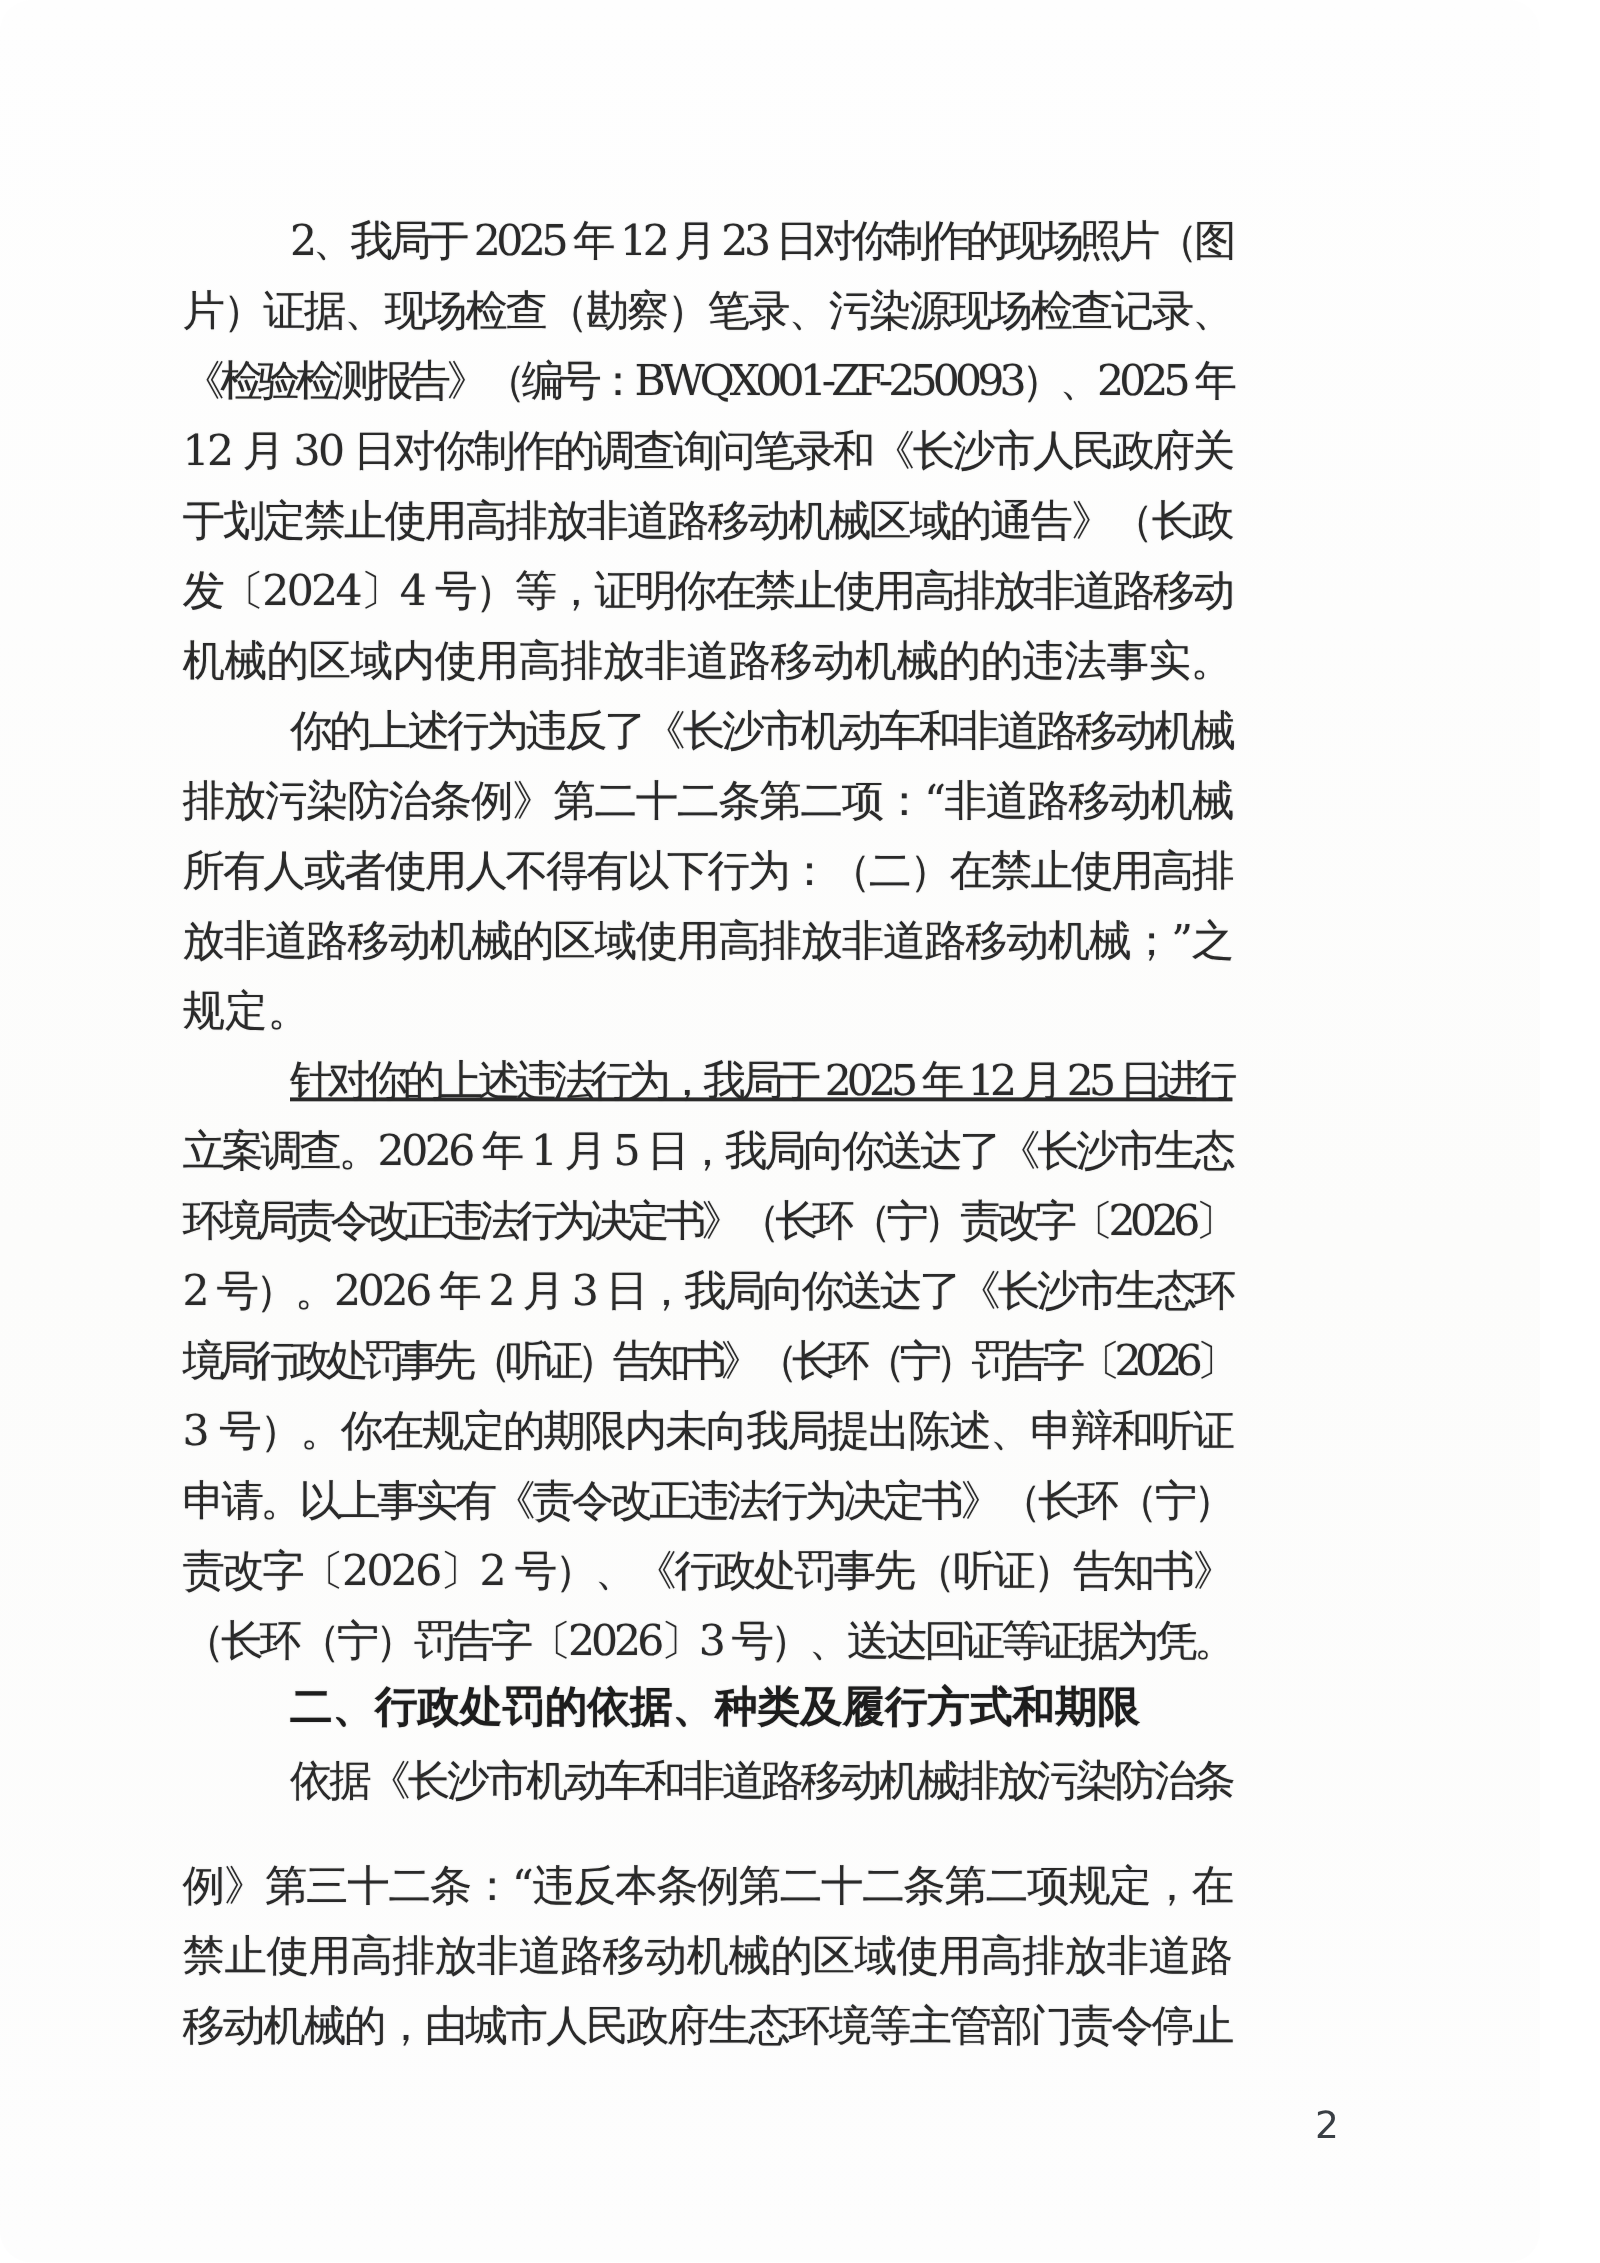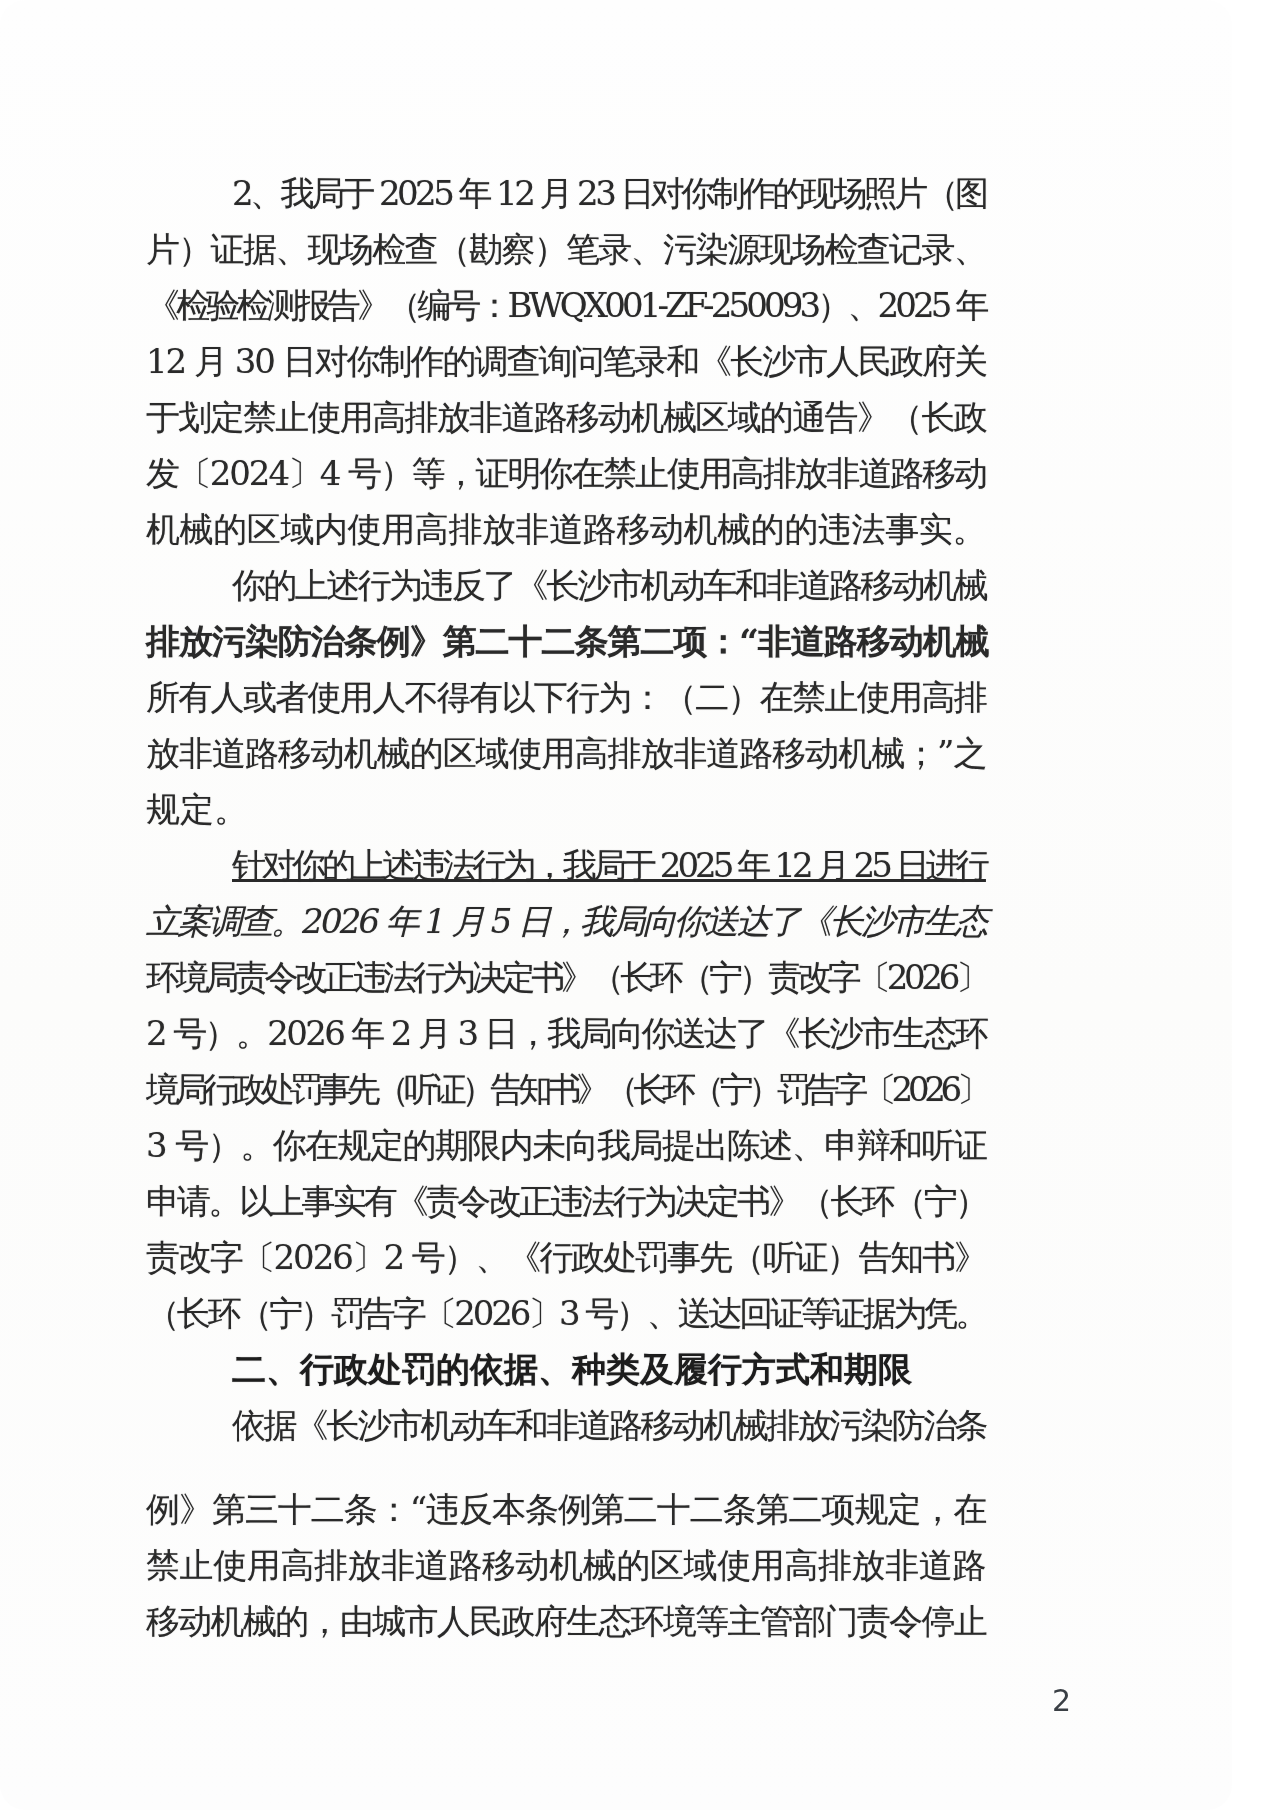--- a/index.html
+++ b/index.html
@@ -28,21 +28,21 @@
     line-height: 56px;
     font-size: 34px;
     color: #2a2a2a;
     white-space: nowrap;
     text-shadow: 0 0 1px rgba(95, 95, 95, 0.55);
   }
   .line.indent {
     padding-left: 86px;
   }
   .line.heading {
-    font-family: Liberation Sans, sans-serif;
+    font-family: Liberation Mono, monospace;
     font-weight: bold;
     color: #1d1d1d;
     text-shadow: 0 0 1px rgba(60, 60, 60, 0.6);
   }
   .page-number {
     position: absolute;
     left: 1052px;
     top: 1684px;
     font-size: 30px;
     line-height: 34px;
@@ -56,26 +56,26 @@
 <div class="page">
   <div class="content">
     <div class="line indent fill" style="letter-spacing: -3.57576px;">2、我局于 2025 年 12 月 23 日对你制作的现场照片（图</div>
     <div class="line fill" style="letter-spacing: -1.69231px;">片）证据、现场检查（勘察）笔录、污染源现场检查记录、</div>
     <div class="line fill" style="letter-spacing: -3.86486px;">《检验检测报告》（编号：BWQX001-ZF-250093）、2025 年</div>
     <div class="line fill" style="letter-spacing: -2.03333px;">12 月 30 日对你制作的调查询问笔录和《长沙市人民政府关</div>
     <div class="line fill" style="letter-spacing: -1.69231px;">于划定禁止使用高排放非道路移动机械区域的通告》（长政</div>
     <div class="line fill" style="letter-spacing: -2.10345px;">发〔2024〕4 号）等，证明你在禁止使用高排放非道路移动</div>
     <div class="line" style="letter-spacing: -0.4px;">机械的区域内使用高排放非道路移动机械的的违法事实。</div>
     <div class="line indent fill" style="letter-spacing: -2.58333px;">你的上述行为违反了《长沙市机动车和非道路移动机械</div>
-    <div class="line fill" style="letter-spacing: -1.03846px; font-weight: bold;">排放污染防治条例》第二十二条第二项：“非道路移动机械</div>
+    <div class="line fill" style="letter-spacing: -1.03846px;">排放污染防治条例》第二十二条第二项：“非道路移动机械</div>
     <div class="line fill" style="letter-spacing: -1.69231px;">所有人或者使用人不得有以下行为：（二）在禁止使用高排</div>
     <div class="line fill" style="letter-spacing: -1.03846px;">放非道路移动机械的区域使用高排放非道路移动机械；”之</div>
     <div class="line">规定。</div>
     <div class="line indent fill" style="letter-spacing: -3.93939px; text-decoration: underline;">针对你的上述违法行为，我局于 2025 年 12 月 25 日进行</div>
-    <div class="line fill" style="letter-spacing: -2.78788px; font-style: italic;">立案调查。2026 年 1 月 5 日，我局向你送达了《长沙市生态</div>
+    <div class="line fill" style="letter-spacing: -2.78788px;">立案调查。2026 年 1 月 5 日，我局向你送达了《长沙市生态</div>
     <div class="line fill" style="letter-spacing: -4.36667px;">环境局责令改正违法行为决定书》（长环（宁）责改字〔2026〕</div>
     <div class="line fill" style="letter-spacing: -2.64706px;">2 号）。2026 年 2 月 3 日，我局向你送达了《长沙市生态环</div>
     <div class="line fill" style="letter-spacing: -5.32258px;">境局行政处罚事先（听证）告知书》（长环（宁）罚告字〔2026〕</div>
     <div class="line fill" style="letter-spacing: -1.55556px;">3 号）。你在规定的期限内未向我局提出陈述、申辩和听证</div>
     <div class="line fill" style="letter-spacing: -2.88889px;">申请。以上事实有《责令改正违法行为决定书》（长环（宁）</div>
     <div class="line fill" style="letter-spacing: -2.10345px;">责改字〔2026〕2 号）、《行政处罚事先（听证）告知书》</div>
     <div class="line" style="letter-spacing: -3.16667px;">（长环（宁）罚告字〔2026〕3 号）、送达回证等证据为凭。</div>
     <div class="line heading indent">二、行政处罚的依据、种类及履行方式和期限</div>
     <div class="line indent fill" style="letter-spacing: -2.58333px;">依据《长沙市机动车和非道路移动机械排放污染防治条</div>
     <div class="line fill" style="letter-spacing: -1.03846px; margin-top: 28px;">例》第三十二条：“违反本条例第二十二条第二项规定，在</div>

